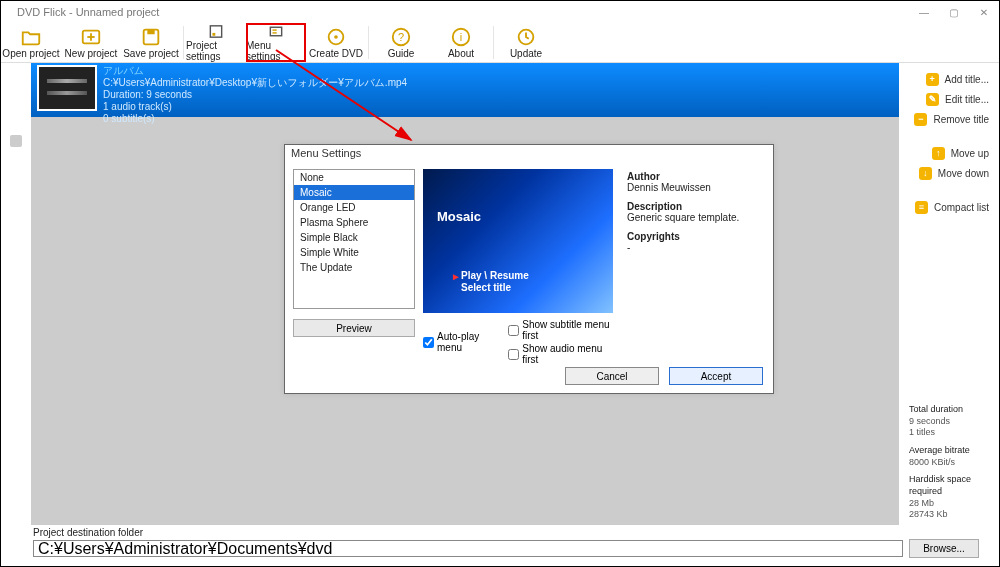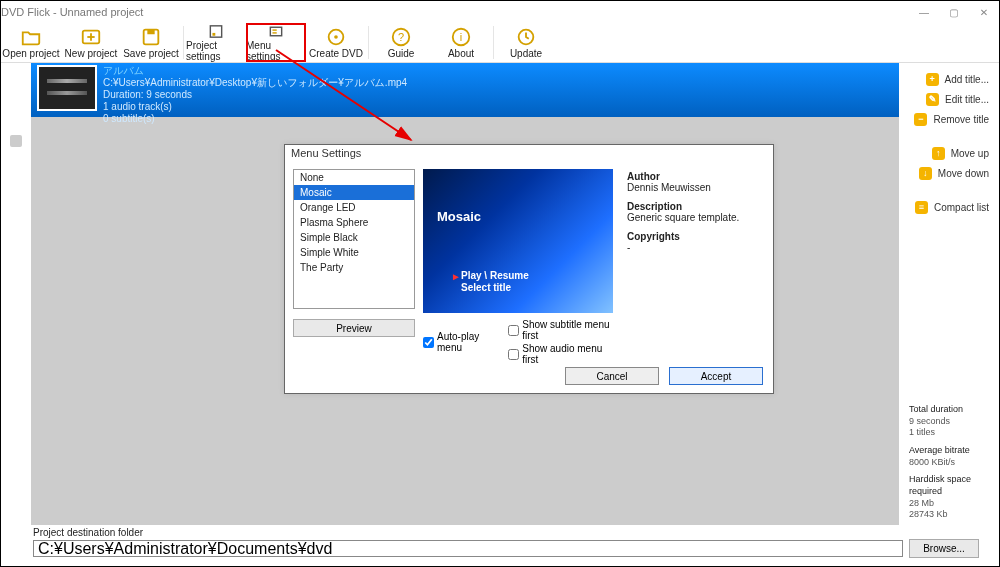--- a/index.html
+++ b/index.html
@@ -1,18 +1,18 @@
 <!DOCTYPE html>
 <html><head>
 <meta charset="utf-8">
 <style>
 * { box-sizing: border-box; margin: 0; padding: 0; font-family: "Segoe UI", Tahoma, sans-serif; }
 body { background: #fff; width: 1000px; height: 567px; overflow: hidden; border: 1px solid #000; position: relative; }
 
-.titlebar { height: 22px; display: flex; align-items: center; padding-left: 0; font-size: 11px; color: #777; }
+.titlebar { height: 22px; display: flex; align-items: center; padding-left: 16px; font-size: 11px; color: #777; }
 .titlebar .win-controls { margin-left: auto; display: flex; }
 .titlebar .win-btn { width: 30px; height: 22px; display: flex; align-items: center; justify-content: center; color: #888; font-size: 10px; cursor: default; }
 
 .toolbar { height: 40px; display: flex; border-bottom: 1px solid #ddd; }
 .tool { width: 60px; display: flex; flex-direction: column; align-items: center; justify-content: center; font-size: 10px; color: #222; position: relative; }
 .tool svg { width: 22px; height: 22px; }
 .tool-sep { width: 1px; background: #e5e5e5; margin: 3px 2px; }
 .tool.highlight { outline: 2px solid #e60000; outline-offset: -2px; }
 
 .content-row { display: flex; height: 462px; }
@@ -241,21 +241,21 @@
   <div class="dialog-title">Menu Settings</div>
   <div class="dialog-body">
     <div class="theme-col">
       <div class="theme-list" id="theme-list">
           <div class="theme-item">None</div>
           <div class="theme-item sel">Mosaic</div>
           <div class="theme-item">Orange LED</div>
           <div class="theme-item">Plasma Sphere</div>
           <div class="theme-item">Simple Black</div>
           <div class="theme-item">Simple White</div>
-          <div class="theme-item">The Party</div>
+          <div class="theme-item">The Update</div>
         </div>
       <button class="preview-btn">Preview</button>
     </div>
     <div class="preview-col">
       <div class="preview-box">
         <div class="mtitle">Mosaic</div>
         <div class="bullet">►</div>
         <div class="menu-line" style="top:101px;">Play \ Resume</div>
         <div class="menu-line" style="top:113px;">Select title</div>
       </div>

